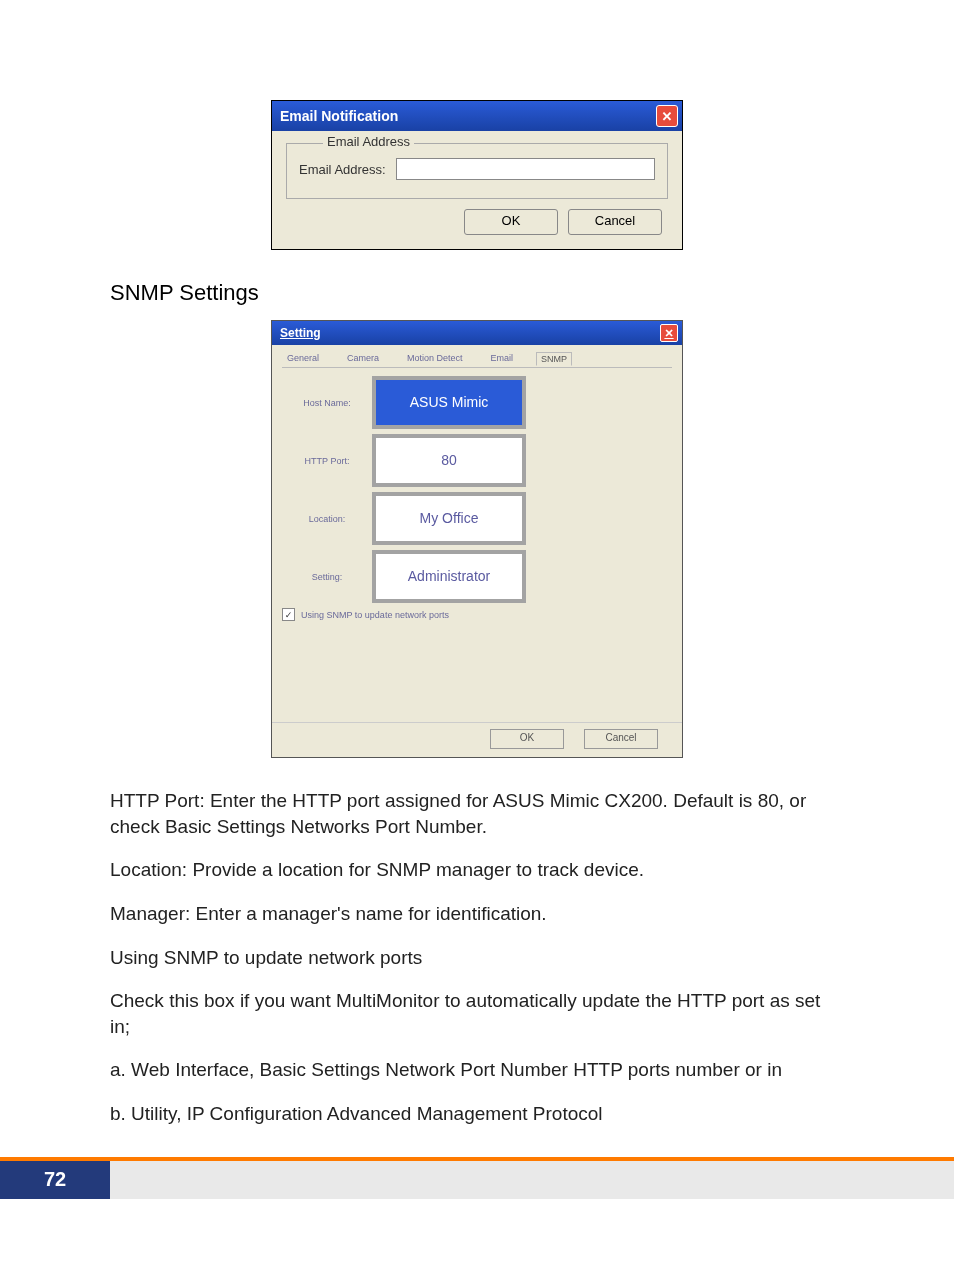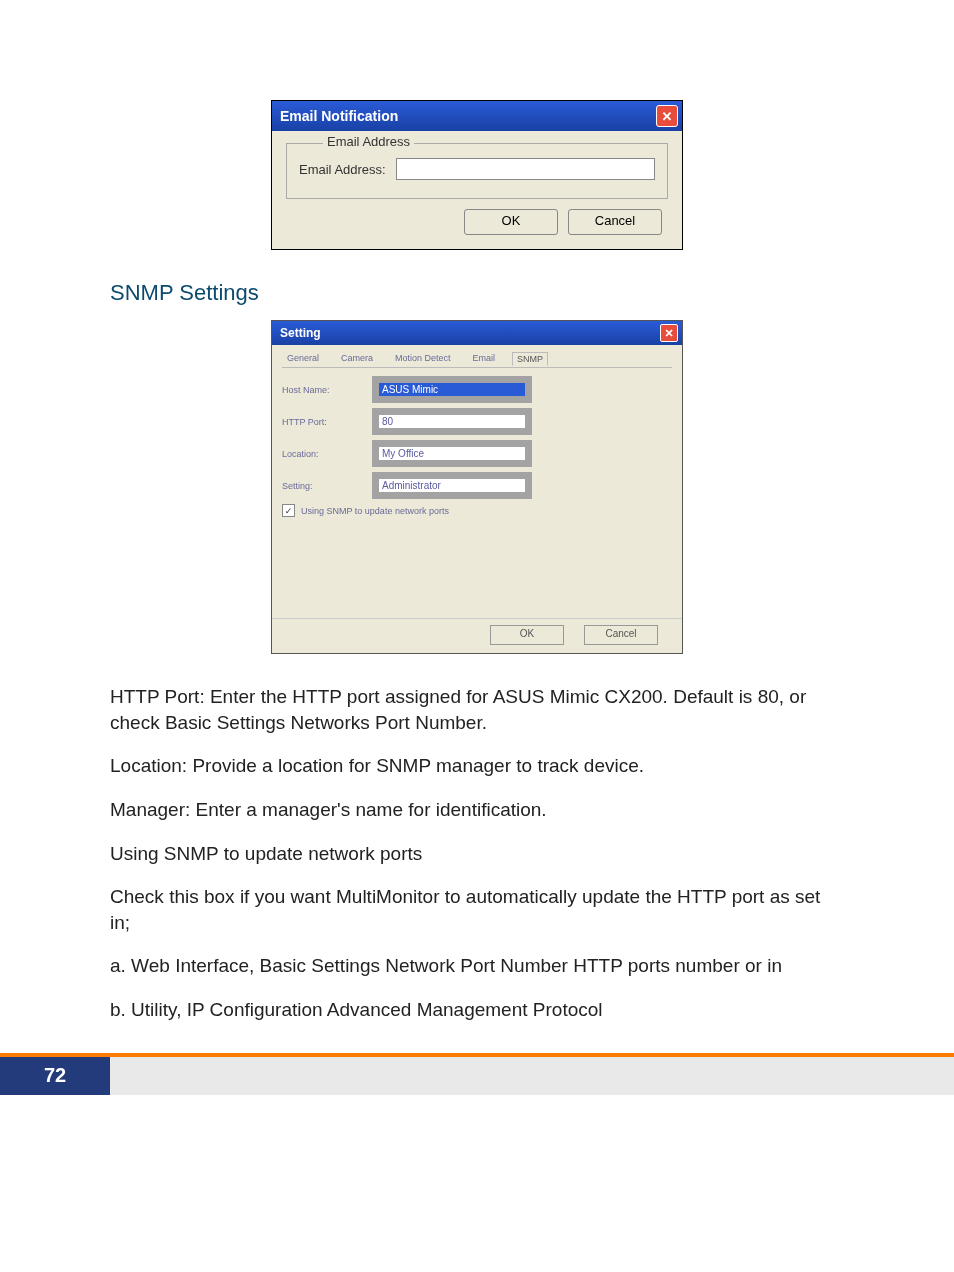--- a/index.html
+++ b/index.html
@@ -93,21 +93,21 @@
     font-size: 13px;
     border: 1px solid #888;
     background: #ece9d8;
     border-radius: 3px;
     text-align: center;
     line-height: 22px;
   }
   
   .section-heading {
     font-size: 22px;
-    color: #0c4a6e;
+    color: #000000;
     margin: 0 0 14px 0;
     font-family: "Trebuchet MS", Tahoma, sans-serif;
   }
   .body-text {
     font-size: 19px;
     color: #222;
     margin: 0 0 18px 0;
     line-height: 1.35;
     font-family: "Trebuchet MS", Tahoma, sans-serif;
   }
@@ -120,40 +120,41 @@
   }
   .snmp-title {
     background: linear-gradient(to bottom, #2a5bd7, #1941a5);
     color: #fff;
     font-weight: bold;
     font-size: 12px;
     padding: 3px 4px 3px 8px;
     display: flex;
     align-items: center;
     justify-content: space-between;
+    text-decoration: underline;
   }
   .snmp-close {
     width: 16px;
     height: 16px;
     background: #e74c3c;
     border: 1px solid #fff;
     border-radius: 2px;
     display: flex;
     align-items: center;
     justify-content: center;
     color: #fff;
     font-size: 11px;
     line-height: 1;
   }
   .snmp-body {
     padding: 6px 10px 6px 10px;
   }
   .tab-row {
     display: flex;
-    gap: 12px;
+    gap: 18px;
     font-size: 9px;
     color: #6a6a9a;
     border-bottom: 1px solid #bbb;
     padding-bottom: 2px;
     margin-bottom: 8px;
   }
   .tab {
     padding: 1px 4px;
     border: 1px solid transparent;
   }
@@ -162,35 +163,36 @@
     border-bottom: 1px solid #ece9d8;
     background: #ece9d8;
     color: #555;
     position: relative;
     top: 1px;
   }
   .form-row {
     display: flex;
     align-items: center;
     margin-bottom: 5px;
+    text-align: center;
   }
   .form-label {
     width: 90px;
     font-size: 9px;
     color: #6a6a9a;
   }
   .form-input {
     flex: 1;
     max-width: 140px;
     height: 13px;
-    border: 7px solid #a3a3a3;
+    border: 4px solid #a3a3a3;
     background: #fff;
-    font-size: 10px;
+    font-size: 14px;
     color: #5a5aa0;
-    padding: 0 3px;
+    padding: 16px 3px;
     line-height: 13px;
   }
   .form-input.hl {
     background: #2a5bd7;
     color: #fff;
   }
   .check-row {
     display: flex;
     align-items: center;
     gap: 6px;

